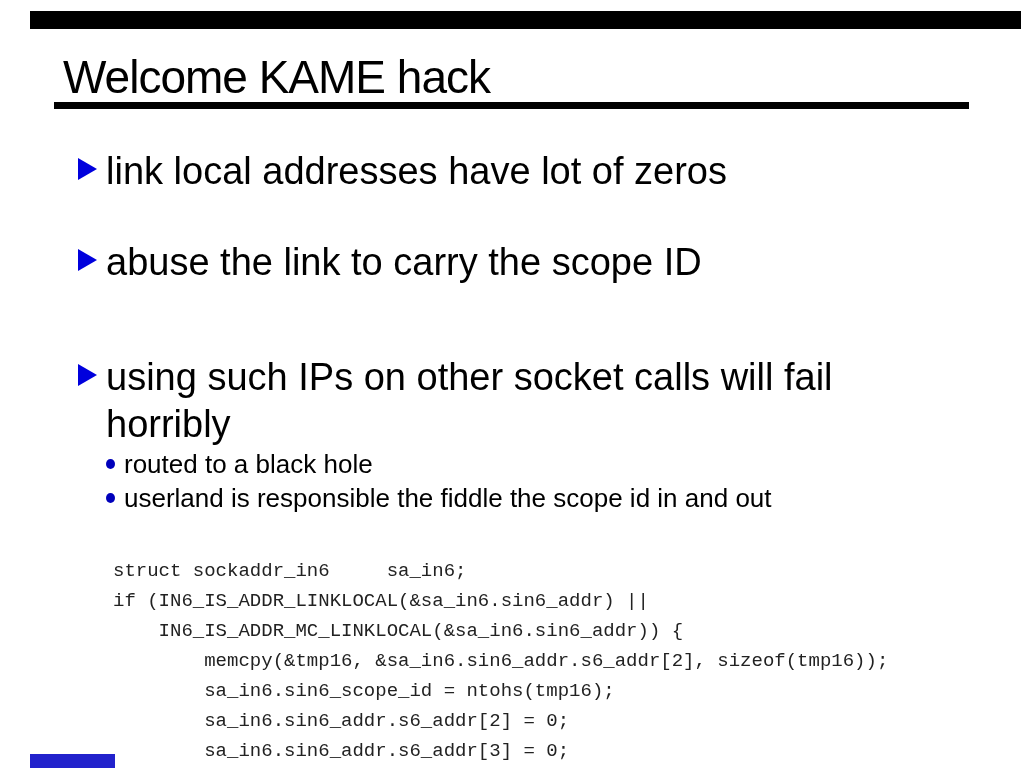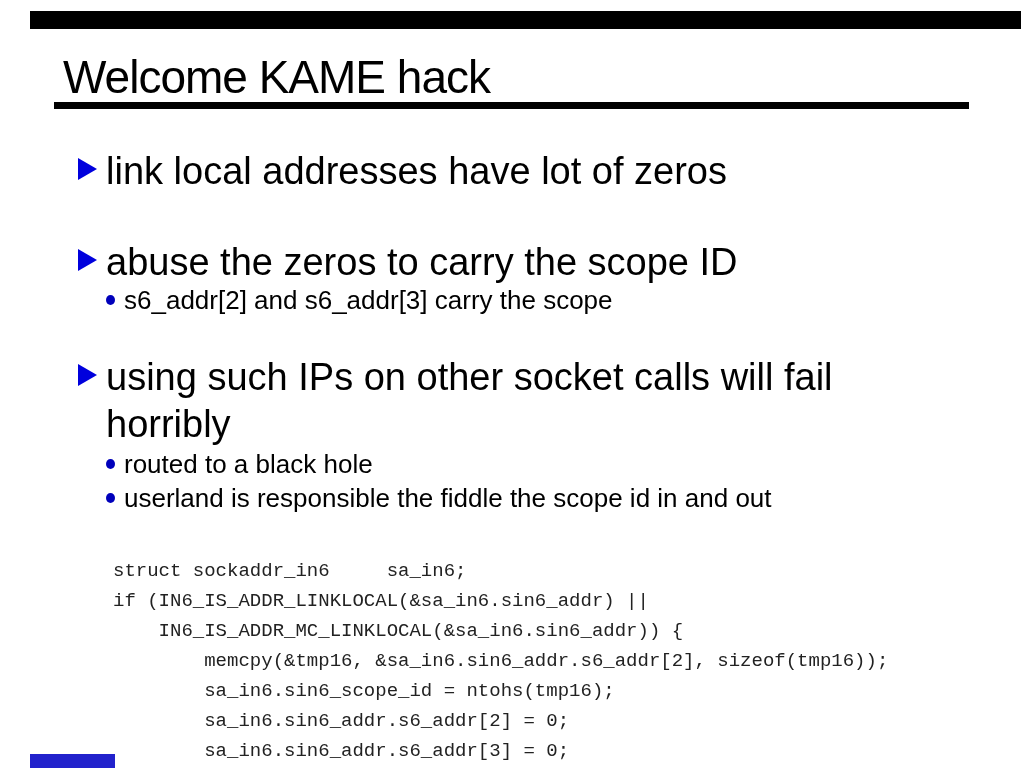--- a/index.html
+++ b/index.html
@@ -110,27 +110,23 @@
   <div class="title">Welcome KAME hack</div>
   <div class="title-rule"></div>
 
   <div class="bullet l1" style="top: 148px;">
     <span class="tri"></span>
     <span class="btext">link local addresses have lot of zeros</span>
   </div>
 
   <div class="bullet l1" style="top: 239px;">
     <span class="tri"></span>
-    <span class="btext">abuse the zeros to carry the scope ID</span>
+    <span class="btext">abuse the link to carry the scope ID</span>
   </div>
 
-  <div class="bullet l2" style="top: 284px;">
-    <span class="dot"></span>
-    <span class="stext">s6_addr[2] and s6_addr[3] carry the scope</span>
-  </div>
 
   <div class="bullet l2" style="top: 448px;">
     <span class="dot"></span>
     <span class="stext">routed to a black hole</span>
   </div>
 
   <div class="bullet l1" style="top: 354px;">
     <span class="tri"></span>
     <span class="btext wrap">using such IPs on other socket calls will fail horribly</span>
   </div>

